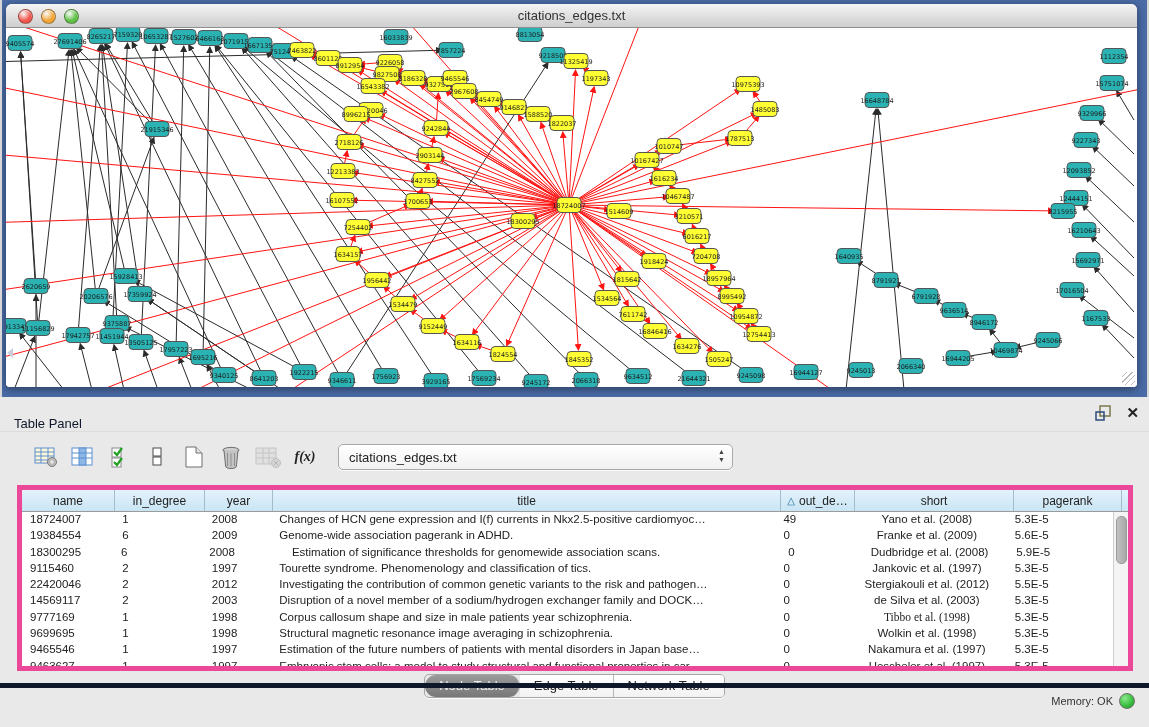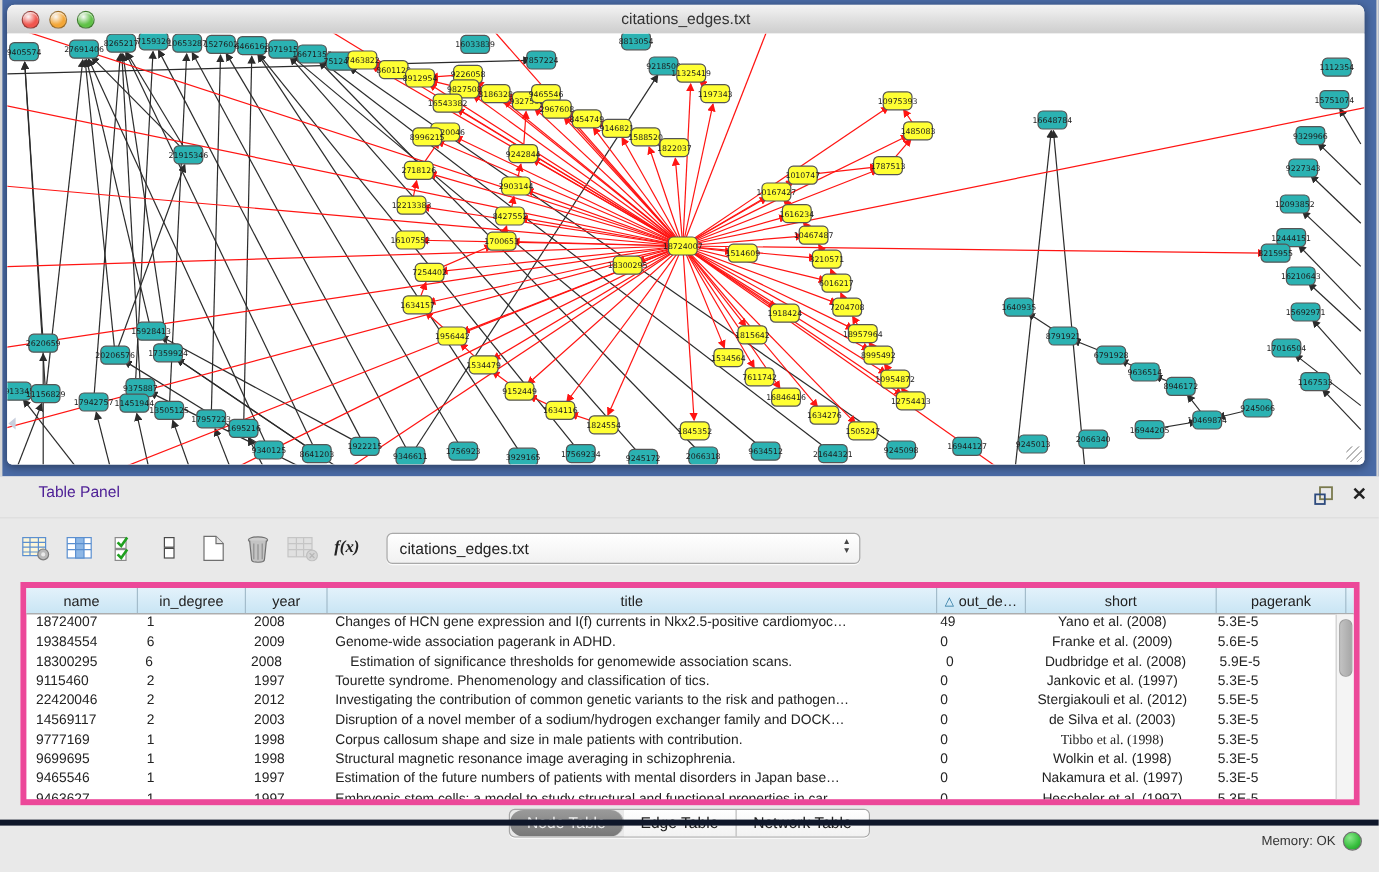--- a/index.html
+++ b/index.html
@@ -21,24 +21,24 @@
     border-radius:0 0 4px 4px;overflow:hidden;}
   .canvas svg{position:absolute;left:0;top:0;}
   .grip{position:absolute;right:2px;bottom:2px;width:13px;height:13px;
     background:repeating-linear-gradient(135deg,transparent 0 3px,#b9b9b9 3px 4px);}
   .edge-arrow-left{position:absolute;left:0;top:348px;width:0;height:0;
     border:5px solid transparent;border-right:6px solid #c9cfdd;}
   .g-label{font-family:"DejaVu Sans",sans-serif;font-size:6.5px;fill:#1c1c1c;}
   
   .tpanel{position:relative;width:1149px;height:330px;background:#e9e9e9;}
   .tpanel-header{position:relative;height:34px;border-bottom:1px solid #dcdcdc;}
-  .tpanel-title{position:absolute;left:14px;top:5px;font-size:13px;color:#4c1d95;margin-left:18px;}
+  .tpanel-title{position:absolute;left:14px;top:19px;font-size:13px;color:#0f172a;}
   .tpanel-btns{position:absolute;right:10px;top:7px;display:flex;gap:14px;align-items:center;}
   .close-x{font-size:15px;font-weight:bold;color:#222;cursor:default;line-height:18px;}
-  .toolbar{position:absolute;left:0;top:38px;height:44px;display:flex;align-items:center;padding-left:16px;gap:9px;justify-content:center;}
+  .toolbar{position:absolute;left:0;top:38px;height:44px;display:flex;align-items:center;padding-left:32px;gap:9px;justify-content:center;}
   .tbtn{width:28px;height:28px;display:flex;align-items:center;justify-content:center;}
   .tbtn.disabled{opacity:.45;}
   .fx{font-family:"Liberation Serif",serif;font-style:italic;font-weight:bold;font-size:14px;color:#222;}
   .combo{margin-left:10px;width:393px;height:24px;border:1px solid #a9a9a9;border-radius:5px;
     background:linear-gradient(#ffffff,#f1f1f1);display:flex;align-items:center;position:relative;
     box-shadow:0 1px 0 rgba(255,255,255,.8);}
   .combo .val{padding-left:10px;font-size:13px;color:#222;}
   .combo .stepper{position:absolute;right:7px;top:3px;font-size:7px;line-height:8px;color:#444;text-align:center;}
   
   .dtable{position:absolute;left:17px;top:88px;width:1116px;height:186px;
@@ -887,21 +887,21 @@
           <div class="td" style="width: 68px;">2003</div>
           <div class="td" style="width: 508px;">Disruption of a novel member of a sodium/hydrogen exchanger family and DOCK…</div>
           <div class="td" style="width: 74px;">0</div>
           <div class="td c" style="width: 159px;">de Silva et al. (2003)</div>
           <div class="td" style="width: 108px;">5.3E-5</div>
         </div>
         <div class="tr">
           <div class="td" style="width: 93px;">9777169</div>
           <div class="td" style="width: 90px;">1</div>
           <div class="td" style="width: 68px;">1998</div>
-          <div class="td" style="width: 508px;">Corpus callosum shape and size in male patients with contribution.</div>
+          <div class="td" style="width: 508px;">Corpus callosum shape and size in male patients year schizophrenia.</div>
           <div class="td" style="width: 74px;">0</div>
           <div class="td c" style="width: 159px; font-family: Liberation Serif, serif;">Tibbo et al. (1998)</div>
           <div class="td" style="width: 108px;">5.3E-5</div>
         </div>
         <div class="tr">
           <div class="td" style="width: 93px;">9699695</div>
           <div class="td" style="width: 90px;">1</div>
           <div class="td" style="width: 68px;">1998</div>
           <div class="td" style="width: 508px;">Structural magnetic resonance image averaging in schizophrenia.</div>
           <div class="td" style="width: 74px;">0</div>

